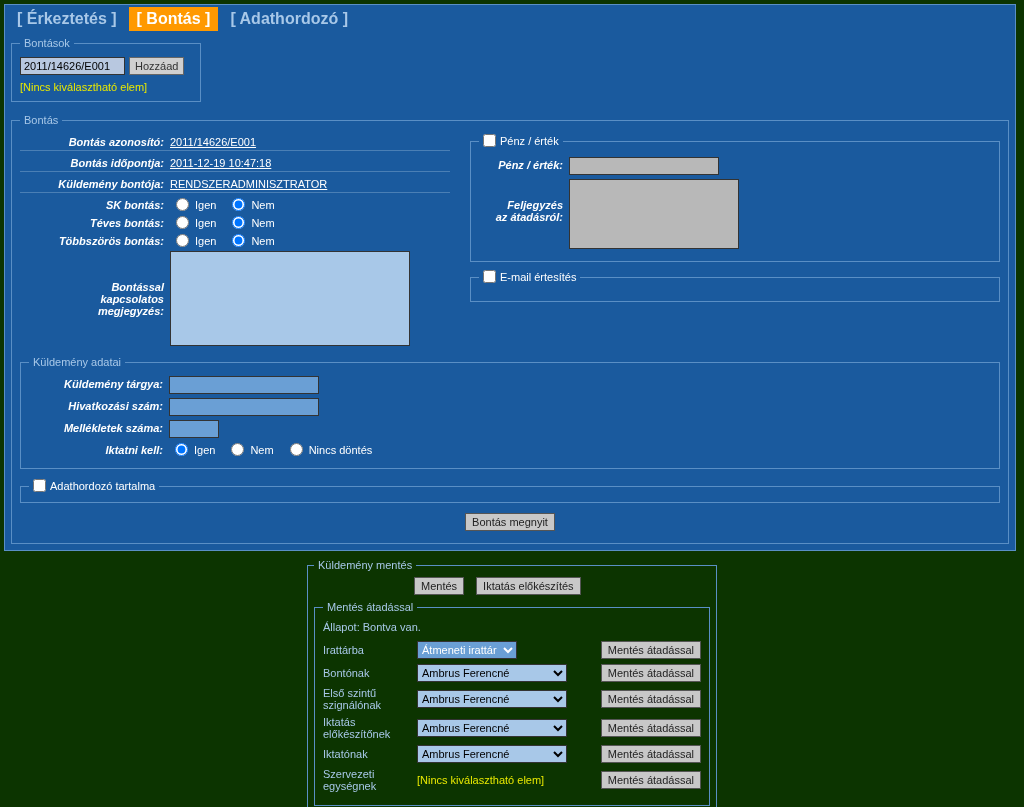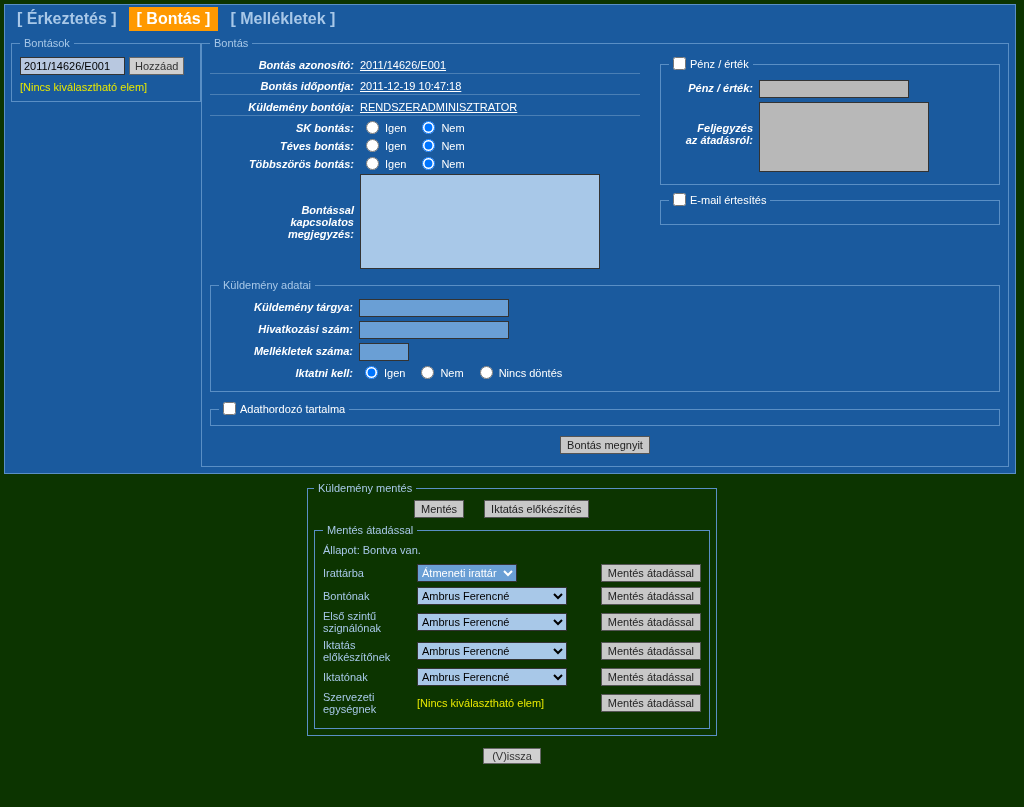--- a/index.html
+++ b/index.html
@@ -27,21 +27,22 @@
     padding: 3px 8px;
     font-weight: bold;
     font-size: 16px;
     cursor: pointer;
   }
   .tab-inactive { color: #a8c8e8; }
   .tab-active { background: #ff9900; color: #fff; }
   .content {
     display: flex;
     padding: 6px;
-    gap: 0;
+    gap: 12px;
+    flex-direction: column;
   }
   fieldset {
     border: 1px solid #5a8fc5;
     padding: 8px;
     color: #a8c8e8;
   }
   legend {
     padding: 0 4px;
     color: #a8c8e8;
     font-size: 11px;
@@ -141,21 +142,21 @@
     height: 18px;
   }
   .fs-adat { margin-top: 10px; padding: 4px 8px; }
   .fs-adat .chk-lbl { color: #fff; }
   .center-btn { text-align: center; margin: 10px 0 4px 0; }
   .save-panel {
     margin: 8px auto;
     width: 410px;
   }
   .fs-save { border: 1px solid #5a8fc5; padding: 6px; }
-  .save-btns { display: flex; gap: 20px; margin-bottom: 6px; justify-content: flex-start; padding-left: 100px; }
+  .save-btns { display: flex; gap: 12px; margin-bottom: 6px; justify-content: flex-start; padding-left: 100px; }
   .fs-atad { border: 1px solid #5a8fc5; padding: 8px; margin-top: 4px; }
   .atad-row {
     display: flex;
     align-items: center;
     margin-bottom: 5px;
     gap: 4px;
   }
   .atad-lbl {
     width: 90px;
     color: #a8c8e8;
@@ -193,21 +194,21 @@
   .allapot { color: #a8c8e8; font-size: 11px; margin-bottom: 8px; }
   .legend-inline { display: inline-flex; align-items: center; gap: 4px; color: #fff; }
 </style>
 </head>
 <body>
 
 <div class="main">
   <div class="tabs">
     <div class="tab tab-inactive">[ Érkeztetés ]</div>
     <div class="tab tab-active">[ Bontás ]</div>
-    <div class="tab tab-inactive">[ Mellékletek ]</div>
+    <div class="tab tab-inactive">[ Adathordozó ]</div>
   </div>
 
   <div class="content">
 
     <fieldset class="fs-bontasok">
       <legend>Bontások</legend>
       <div style="display:flex;gap:4px;align-items:center;">
         <input class="txt-small" style="width: 105px;" value="2011/14626/E001">
         <button class="btn">Hozzáad</button>
       </div>

